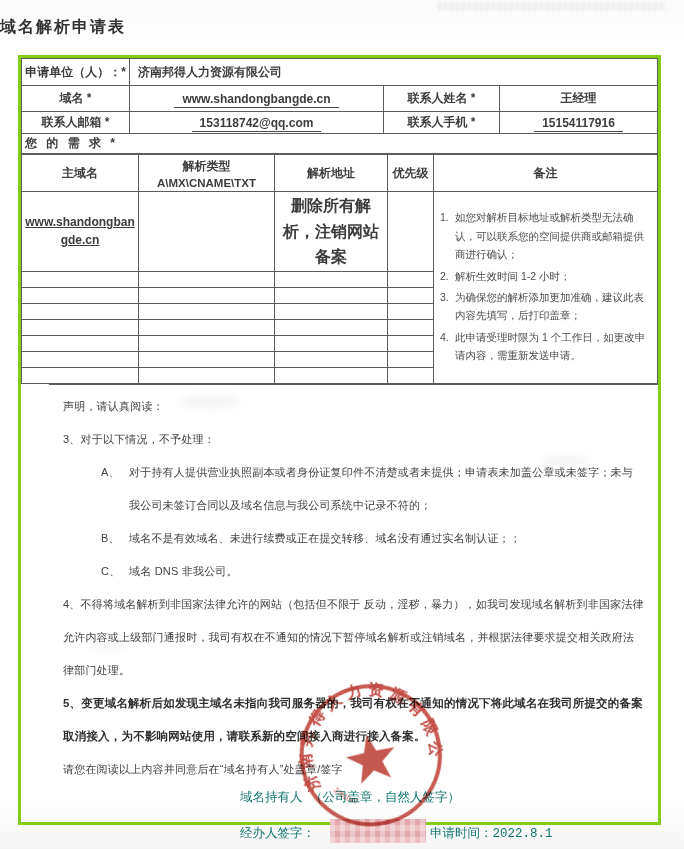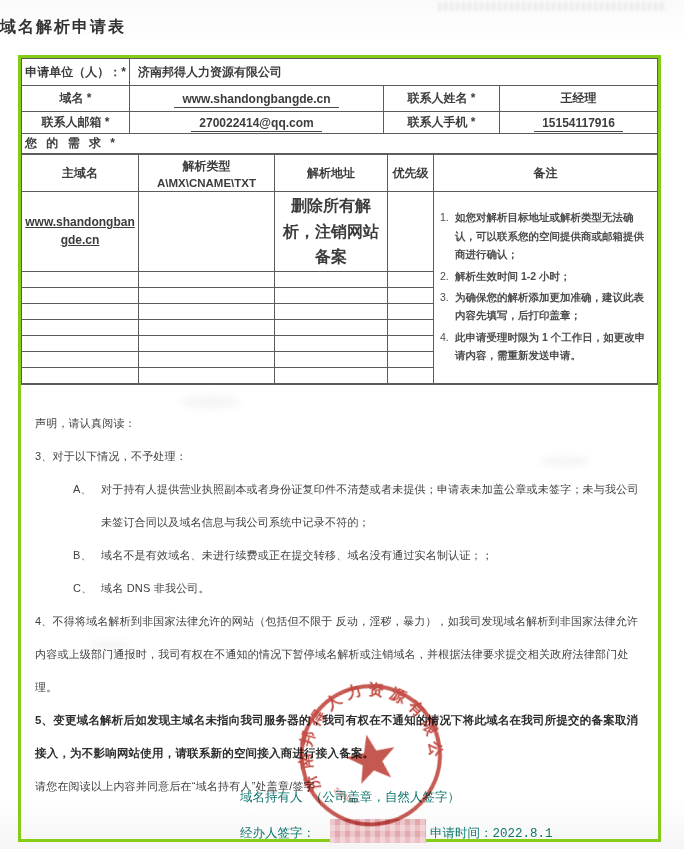--- a/index.html
+++ b/index.html
@@ -26,23 +26,23 @@
   .need-head td{height:16px;font-weight:700;letter-spacing:3px;}
   .needs-table th{font-weight:700;background:transparent;vertical-align:middle;}
   .th-sub{font-weight:600;font-size:11.5px;margin-top:2px;}
   .needs-table .hrow th{height:34px;}
   .drow td{height:40px;vertical-align:middle;}
   .cell-domain{font-weight:700;text-align:center;word-break:break-all;line-height:1.55;text-decoration:underline;font-size:12px;}
   .cell-addr{font-weight:700;text-align:center;font-size:16px;line-height:1.6;}
   .remarks{vertical-align:top;padding:5px 6px 4px 6px;}
   .ritem{display:flex;font-size:10.5px;line-height:1.75;color:#4c4c4c;margin-bottom:3px;}
   .ritem .rn{flex:none;width:15px;}
-  .ritem .rt{flex:1;font-weight:bold;}
-  .decl{border-top:1px solid #5c5c5c;height:428px;padding:22px 14px 4px 14px;
-    font-size:11px;color:#414141;line-height:33px;letter-spacing:.2px;}
+  .ritem .rt{flex:1;}
+  .decl{border-top:1px solid #5c5c5c;height:428px;padding:5px 14px 4px 14px;
+    font-size:11px;color:#414141;line-height:33px;letter-spacing:.2px;margin-left:28px;}
   .decl p{margin:0;}
   .decl .sub{display:flex;padding-left:38px;}
   .decl .sub .n{flex:none;width:28px;}
   .decl .sub .t{flex:1;}
   .decl .bold{font-weight:700;color:#2d2d2d;font-size:11.5px;}
   .footer-line{position:absolute;font-size:12.5px;color:#0f766e;font-family:Liberation Mono, monospace;}
   .holder{left:240px;top:789px;}
   .signer{left:240px;top:825px;}
   .apptime{left:430px;top:825px;text-align:right;}
   .redact{position:absolute;left:330px;top:819px;width:96px;height:24px;
@@ -78,21 +78,21 @@
       <td class="val-left" colspan="3">济南邦得人力资源有限公司</td>
     </tr>
     <tr style="height:26px">
       <td class="lbl">域名 *</td>
       <td class="val"><span class="u">www.shandongbangde.cn</span></td>
       <td class="lbl">联系人姓名 *</td>
       <td class="val">王经理</td>
     </tr>
     <tr style="height:22px">
       <td class="lbl">联系人邮箱 *</td>
-      <td class="val"><span class="u">270022414@qq.com</span></td>
+      <td class="val"><span class="u">153118742@qq.com</span></td>
       <td class="lbl">联系人手机 *</td>
       <td class="val"><span class="u">15154117916</span></td>
     </tr>
     <tr class="need-head">
       <td colspan="4">您 的 需 求 *</td>
     </tr>
   </tbody>
     </table>
 
   <table class="needs-table">

